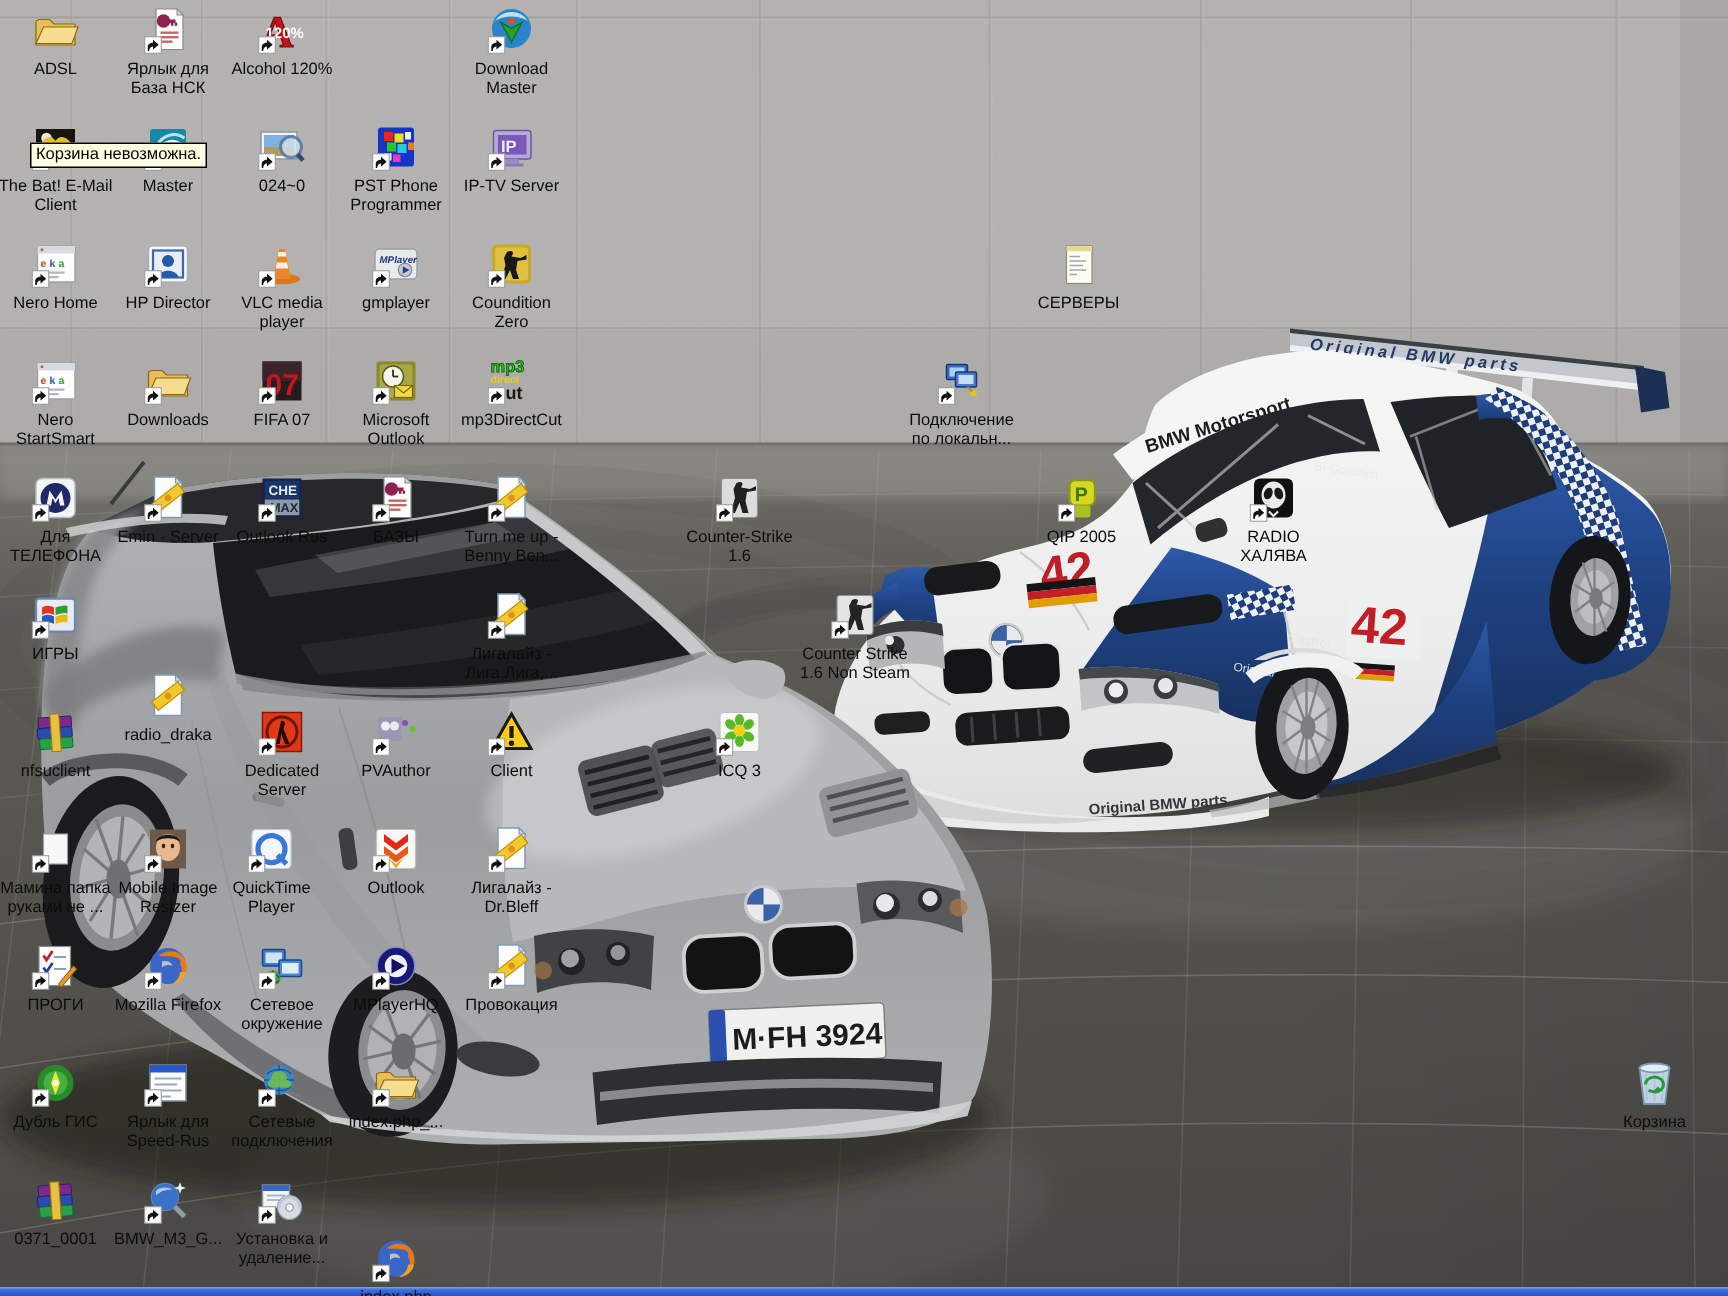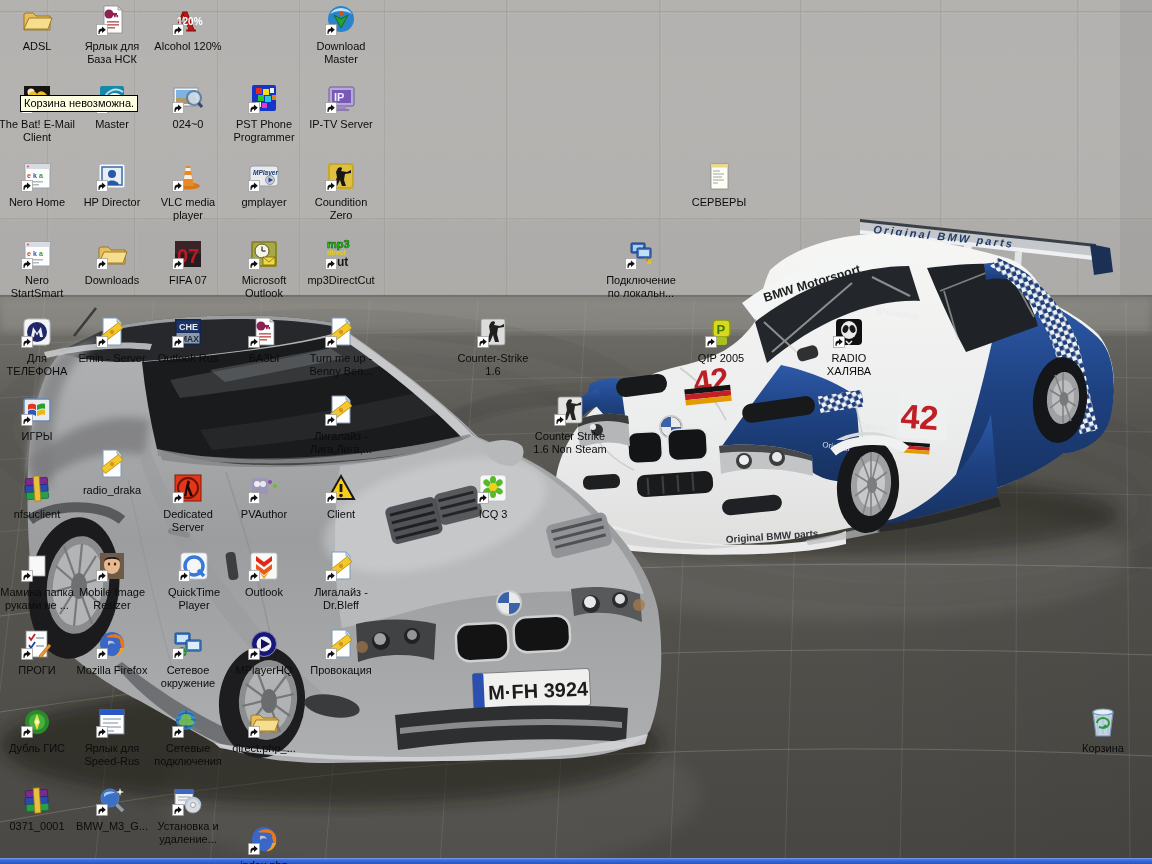--- a/index.html
+++ b/index.html
@@ -1039,21 +1039,21 @@
           <ellipse cx="13" cy="14" rx="1.2" ry="1.5" fill="#302018"></ellipse>
           <ellipse cx="19" cy="14" rx="1.2" ry="1.5" fill="#302018"></ellipse>
           <g>
             <rect x="0.5" y="20.5" width="11" height="11" fill="#fff" stroke="#9a9a9a" stroke-width="0.7"></rect>
             <path d="M2.5,30 L2.5,27.5 C2.5,25.5 4,24.5 6,24.5 L6,22.5 L9.8,25.8 L6,29 L6,27 C4.5,27 3.5,28 3.5,30 Z" fill="#111"></path>
           </g>
         </svg>
       </div>
       <div class="lb">Mobile Image<br>Resizer</div>
     </div>
-<div class="ic ics" style="left:149px;top:550px;width:90px">
+<div class="ic ics" style="left:136px;top:550px;width:90px">
       <div class="g">
         <svg width="32" height="32" viewBox="0 0 32 32">
           <rect x="3" y="3" width="26" height="26" rx="3" fill="#f4f6f8" stroke="#c8ccd0" stroke-width="0.8"></rect>
           <circle cx="16" cy="16" r="9" fill="none" stroke="#3878d8" stroke-width="3.5"></circle>
           <path d="M20,20 L26,26" stroke="#3878d8" stroke-width="3.5"></path>
           <g>
             <rect x="0.5" y="20.5" width="11" height="11" fill="#fff" stroke="#9a9a9a" stroke-width="0.7"></rect>
             <path d="M2.5,30 L2.5,27.5 C2.5,25.5 4,24.5 6,24.5 L6,22.5 L9.8,25.8 L6,29 L6,27 C4.5,27 3.5,28 3.5,30 Z" fill="#111"></path>
           </g>
         </svg>
@@ -1227,21 +1227,21 @@
         <svg width="32" height="32" viewBox="0 0 32 32">
           <path d="M3,10 L3,26 L29,26 L29,12 L15,12 L12,9 L5,9 Z" fill="#e9bd5a"></path>
           <path d="M3,26 L29,26 L29,12 L15,12 L12,9 L5,9 L3,10 Z" fill="none" stroke="#8a6914" stroke-width="0.8"></path>
           <path d="M3,25 L8,14 L31,14 L27,25 Z" fill="#f7dd8e" stroke="#8a6914" stroke-width="0.8"></path>
           <g>
             <rect x="0.5" y="20.5" width="11" height="11" fill="#fff" stroke="#9a9a9a" stroke-width="0.7"></rect>
             <path d="M2.5,30 L2.5,27.5 C2.5,25.5 4,24.5 6,24.5 L6,22.5 L9.8,25.8 L6,29 L6,27 C4.5,27 3.5,28 3.5,30 Z" fill="#111"></path>
           </g>
         </svg>
       </div>
-      <div class="lb">direct.php_...</div>
+      <div class="lb">index.php_...</div>
     </div>
 <div class="ic ics" style="left:1058px;top:706px;width:90px">
       <div class="g">
         <svg width="32" height="32" viewBox="0 0 32 32">
           <path d="M6,6 L26,6 L23,30 L9,30 Z" fill="#cfe0ee" opacity="0.92" stroke="#7a9ab8" stroke-width="1.2"></path>
           <ellipse cx="16" cy="6" rx="10" ry="3" fill="#e4eef6" stroke="#7a9ab8" stroke-width="1.2"></ellipse>
           <g stroke="#aac6de" stroke-width="1.4">
             <line x1="10" y1="10" x2="11" y2="28"></line>
             <line x1="16" y1="10" x2="16" y2="28"></line>
             <line x1="22" y1="10" x2="21" y2="28"></line>

